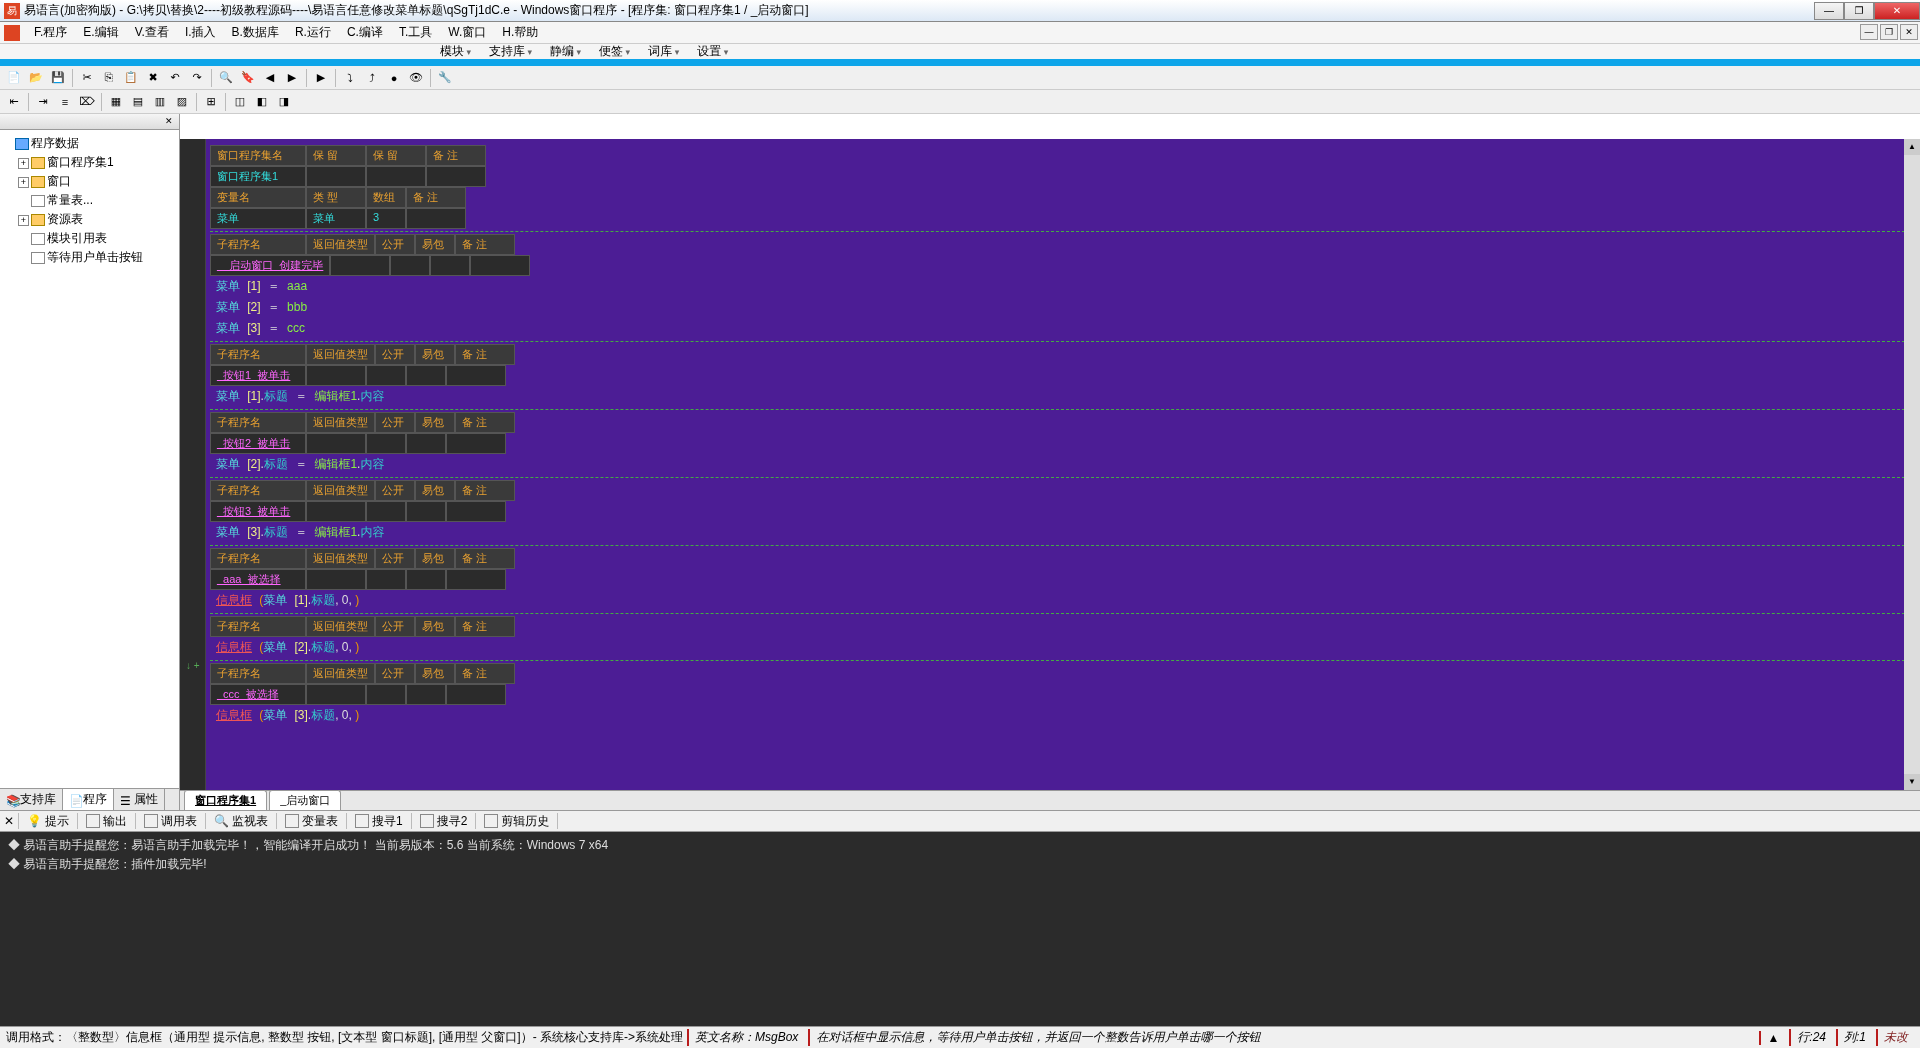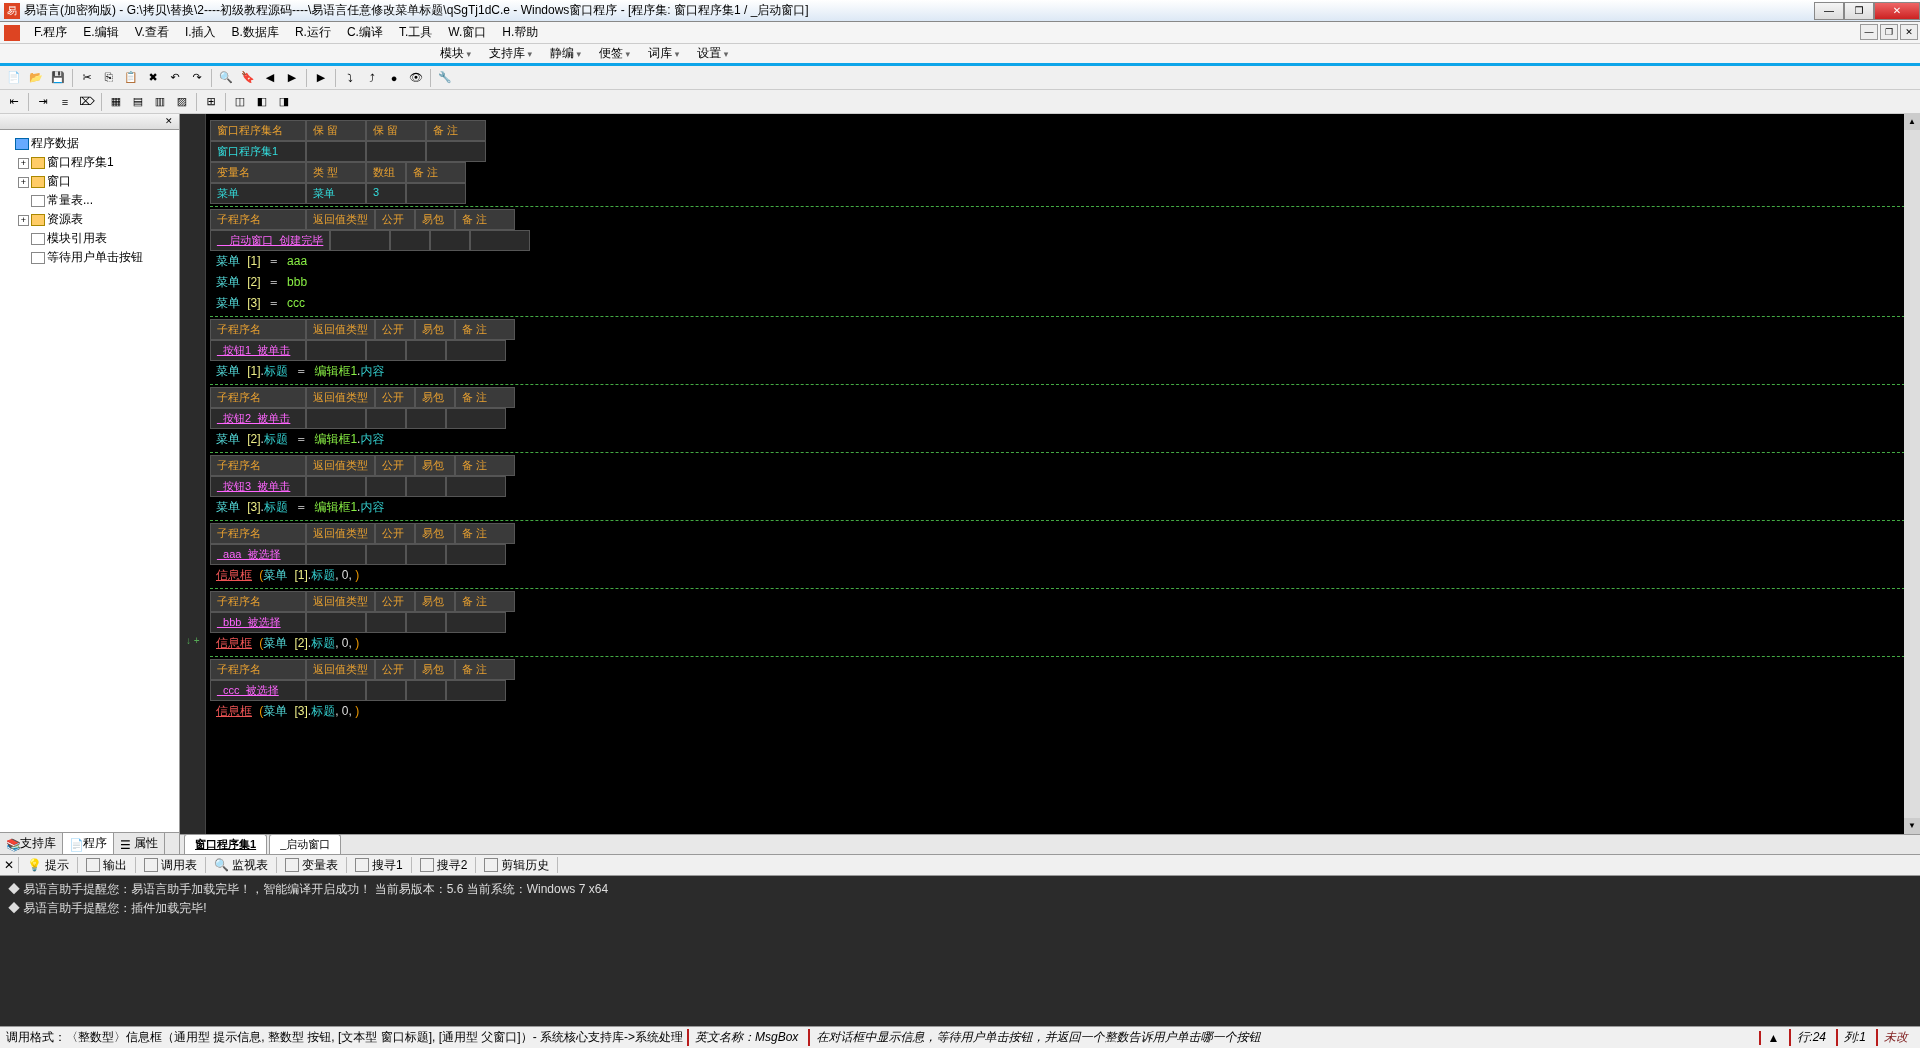--- a/index.html
+++ b/index.html
@@ -8,21 +8,21 @@
 .titlebar .icon { width: 16px; height: 16px; background: #d42; margin: 0 4px; display: flex; align-items: center; justify-content: center; color: #fff; font-size: 10px; }
 .titlebar .title { flex: 1; color: #000; font-size: 12px; }
 .winbtns { display: flex; }
 .winbtn { width: 30px; height: 18px; background: linear-gradient(#f5f5f5,#ddd); border: 1px solid #888; display: flex; align-items: center; justify-content: center; font-size: 10px; cursor: pointer; }
 .winbtn.close { background: linear-gradient(#e66,#c22); color: #fff; width: 46px; }
 .menubar { height: 22px; background: #f5f5f5; display: flex; align-items: center; padding: 0 4px; border-bottom: 1px solid #ccc; position: relative; }
 .menubar .appicon { width: 16px; height: 16px; background: #d42; margin-right: 6px; }
 .menuitem { padding: 16px 8px; cursor: pointer; }
 .toolbar2 { position: absolute; right: 2px; top: 2px; display: flex; gap: 2px; }
 .tb2btn { width: 18px; height: 16px; border: 1px solid #999; background: #eee; font-size: 9px; display: flex; align-items: center; justify-content: center; cursor: pointer; }
-.configbar { height: 22px; background: #f5f5f5; display: flex; align-items: center; padding-left: 440px; gap: 18px; border-bottom: 3px solid #0ea5e9; }
+.configbar { height: 22px; background: #f5f5f5; display: flex; align-items: center; padding-left: 440px; gap: 18px; border-bottom: 7px solid #0ea5e9; }
 .configitem { cursor: pointer; }
 .configitem::after { content: " ▾"; font-size: 9px; color: #666; }
 .toolbar { height: 24px; background: #f0f0f0; display: flex; align-items: center; padding: 0 4px; border-bottom: 1px solid #ccc; gap: 2px; }
 .tbtn { width: 20px; height: 20px; display: flex; align-items: center; justify-content: center; cursor: pointer; border: 1px solid transparent; font-size: 11px; }
 .tsep { width: 1px; height: 18px; background: #bbb; margin: 0 2px; }
 .toolbar3 { height: 24px; background: #f0f0f0; display: flex; align-items: center; padding: 0 4px; border-bottom: 1px solid #ccc; gap: 2px; }
 .main { flex: 1; display: flex; min-height: 0; }
 .sidebar { width: 180px; display: flex; flex-direction: column; border-right: 1px solid #999; background: #fff; }
 .sidehead { height: 16px; background: linear-gradient(#f5f5f5,#ddd); border-bottom: 1px solid #999; display: flex; align-items: center; justify-content: flex-end; padding-right: 2px; }
 .sidehead .x { width: 12px; height: 12px; font-size: 9px;  cursor: pointer; }
@@ -32,21 +32,21 @@
 .treenode .ticon { display: inline-block; width: 14px; height: 12px; margin-right: 2px; vertical-align: middle; }
 .ticon.folder { background: #fc6; border: 1px solid #a80; }
 .ticon.doc { background: #fff; border: 1px solid #888; }
 .ticon.db { background: #6af; border: 1px solid #06a; }
 .treenode.lvl1 { padding-left: 14px; }
 .sidetabs { height: 22px; display: flex; border-top: 1px solid #999; background: #e8e8e8; }
 .sidetab { padding: 3px 6px; border-right: 1px solid #999; cursor: pointer; display: flex; align-items: center; gap: 2px; }
 .sidetab .ti { width: 12px; height: 12px; }
 .sidetab.active { background: #fff; }
 .editor-wrap { flex: 1; display: flex; flex-direction: column; min-width: 0; }
-.editor { flex: 1; background: #000000; overflow: auto; position: relative; padding: 4px 0 8px 30px; }
+.editor { flex: 1; background: #4c1d95; overflow: auto; position: relative; padding: 4px 0 8px 30px; margin-top: 25px; }
 .gutter { position: absolute; left: 0; top: 0; bottom: 0; width: 26px; background: #2b2b2b; border-right: 1px solid #444; }
 .block { margin: 2px 0; }
 .hdr-row { display: flex; }
 .hdr-cell { border: 1px solid #555; padding: 2px 6px; background: #3a3a3a; color: #e8a030; font-size: 11px; }
 .hdr-cell.w1 { min-width: 96px; }
 .hdr-cell.w2 { min-width: 60px; }
 .hdr-cell.w3 { min-width: 40px; }
 .data-row { display: flex; }
 .data-cell { border: 1px solid #555; padding: 2px 6px; background: #2b2b2b; font-size: 11px; }
 .data-cell.w1 { min-width: 96px; }
@@ -67,21 +67,21 @@
 .edittabs { height: 20px; background: #e8e8e8; display: flex; border-top: 1px solid #999; align-items: flex-end; padding-left: 4px; }
 .edtab { padding: 2px 10px; border: 1px solid #999; border-bottom: none; background: #fff; cursor: pointer; font-size: 11px; border-radius: 3px 3px 0 0; margin-right: 2px; }
 .edtab.active { font-weight: bold; text-decoration: underline; }
 .scrollbar-v { position: absolute; right: 0; top: 0; bottom: 0; width: 16px; background: #ddd; }
 .scrollbar-v::before { content: "▲"; position: absolute; top: 0; left: 0; right: 0; height: 16px; background: #ccc; text-align: center; font-size: 8px; line-height: 16px; }
 .scrollbar-v::after { content: "▼"; position: absolute; bottom: 0; left: 0; right: 0; height: 16px; background: #ccc; text-align: center; font-size: 8px; line-height: 16px; }
 .bottom-tabs { height: 22px; background: #f0f0f0; display: flex; align-items: center; padding: 0 4px; gap: 4px; border-top: 1px solid #999; border-bottom: 1px solid #999; }
 .btab { display: flex; align-items: center; gap: 3px; padding: 2px 4px; cursor: pointer; }
 .btab .bi { width: 14px; height: 14px; border: 1px solid #888; }
 .btsep { width: 1px; height: 16px; background: #bbb; }
-.console { height: 150px; background: #2b2b2b; color: #ddd; padding: 4px 8px; font-size: 12px; position: relative; overflow: auto; }
+.console { height: 194px; background: #2b2b2b; color: #ddd; padding: 4px 8px; font-size: 12px; position: relative; overflow: auto; }
 .console .line { padding: 1px 0; }
 .statusbar { height: 22px; background: #f0f0f0; display: flex; align-items: center; padding: 0 6px; border-top: 1px solid #999; gap: 4px; font-size: 12px; }
 .statusbar .seg { border-left: 2px solid #b91c1c; padding: 0 6px; white-space: nowrap; font-style: italic; }
 .statusbar .flex { flex: 1; }
 .statusbar .red { color: #7f1d1d; }
 </style>
 </head>
 <body>
 
 <div class="titlebar">
@@ -329,27 +329,20 @@
 
       <div class="block" style="position:relative">
         <span class="gutmark" style="top:44px;left:-24px;position:absolute">↓ +</span>
         <div class="hdr-row">
             <div class="hdr-cell w1">子程序名</div>
             <div class="hdr-cell w2">返回值类型</div>
             <div class="hdr-cell w3">公开</div>
             <div class="hdr-cell w3">易包</div>
             <div class="hdr-cell w2">备 注</div>
           </div>
-        <div class="data-row">
-            <div class="data-cell w1 name-mag">_bbb_被选择</div>
-            <div class="data-cell w2"></div>
-            <div class="data-cell w3"></div>
-            <div class="data-cell w3"></div>
-            <div class="data-cell w2"></div>
-          </div>
         <div class="codeline"><span class="c-red">信息框</span> <span class="c-orange">(</span><span class="c-cyan">菜单</span> <span class="c-yel">[2]</span><span class="c-white">.</span><span class="c-teal">标题</span><span class="c-white">, 0, </span><span class="c-orange">)</span></div>
       </div>
       <hr class="hr-dash">
 
       <div class="block">
         <div class="hdr-row">
             <div class="hdr-cell w1">子程序名</div>
             <div class="hdr-cell w2">返回值类型</div>
             <div class="hdr-cell w3">公开</div>
             <div class="hdr-cell w3">易包</div>

